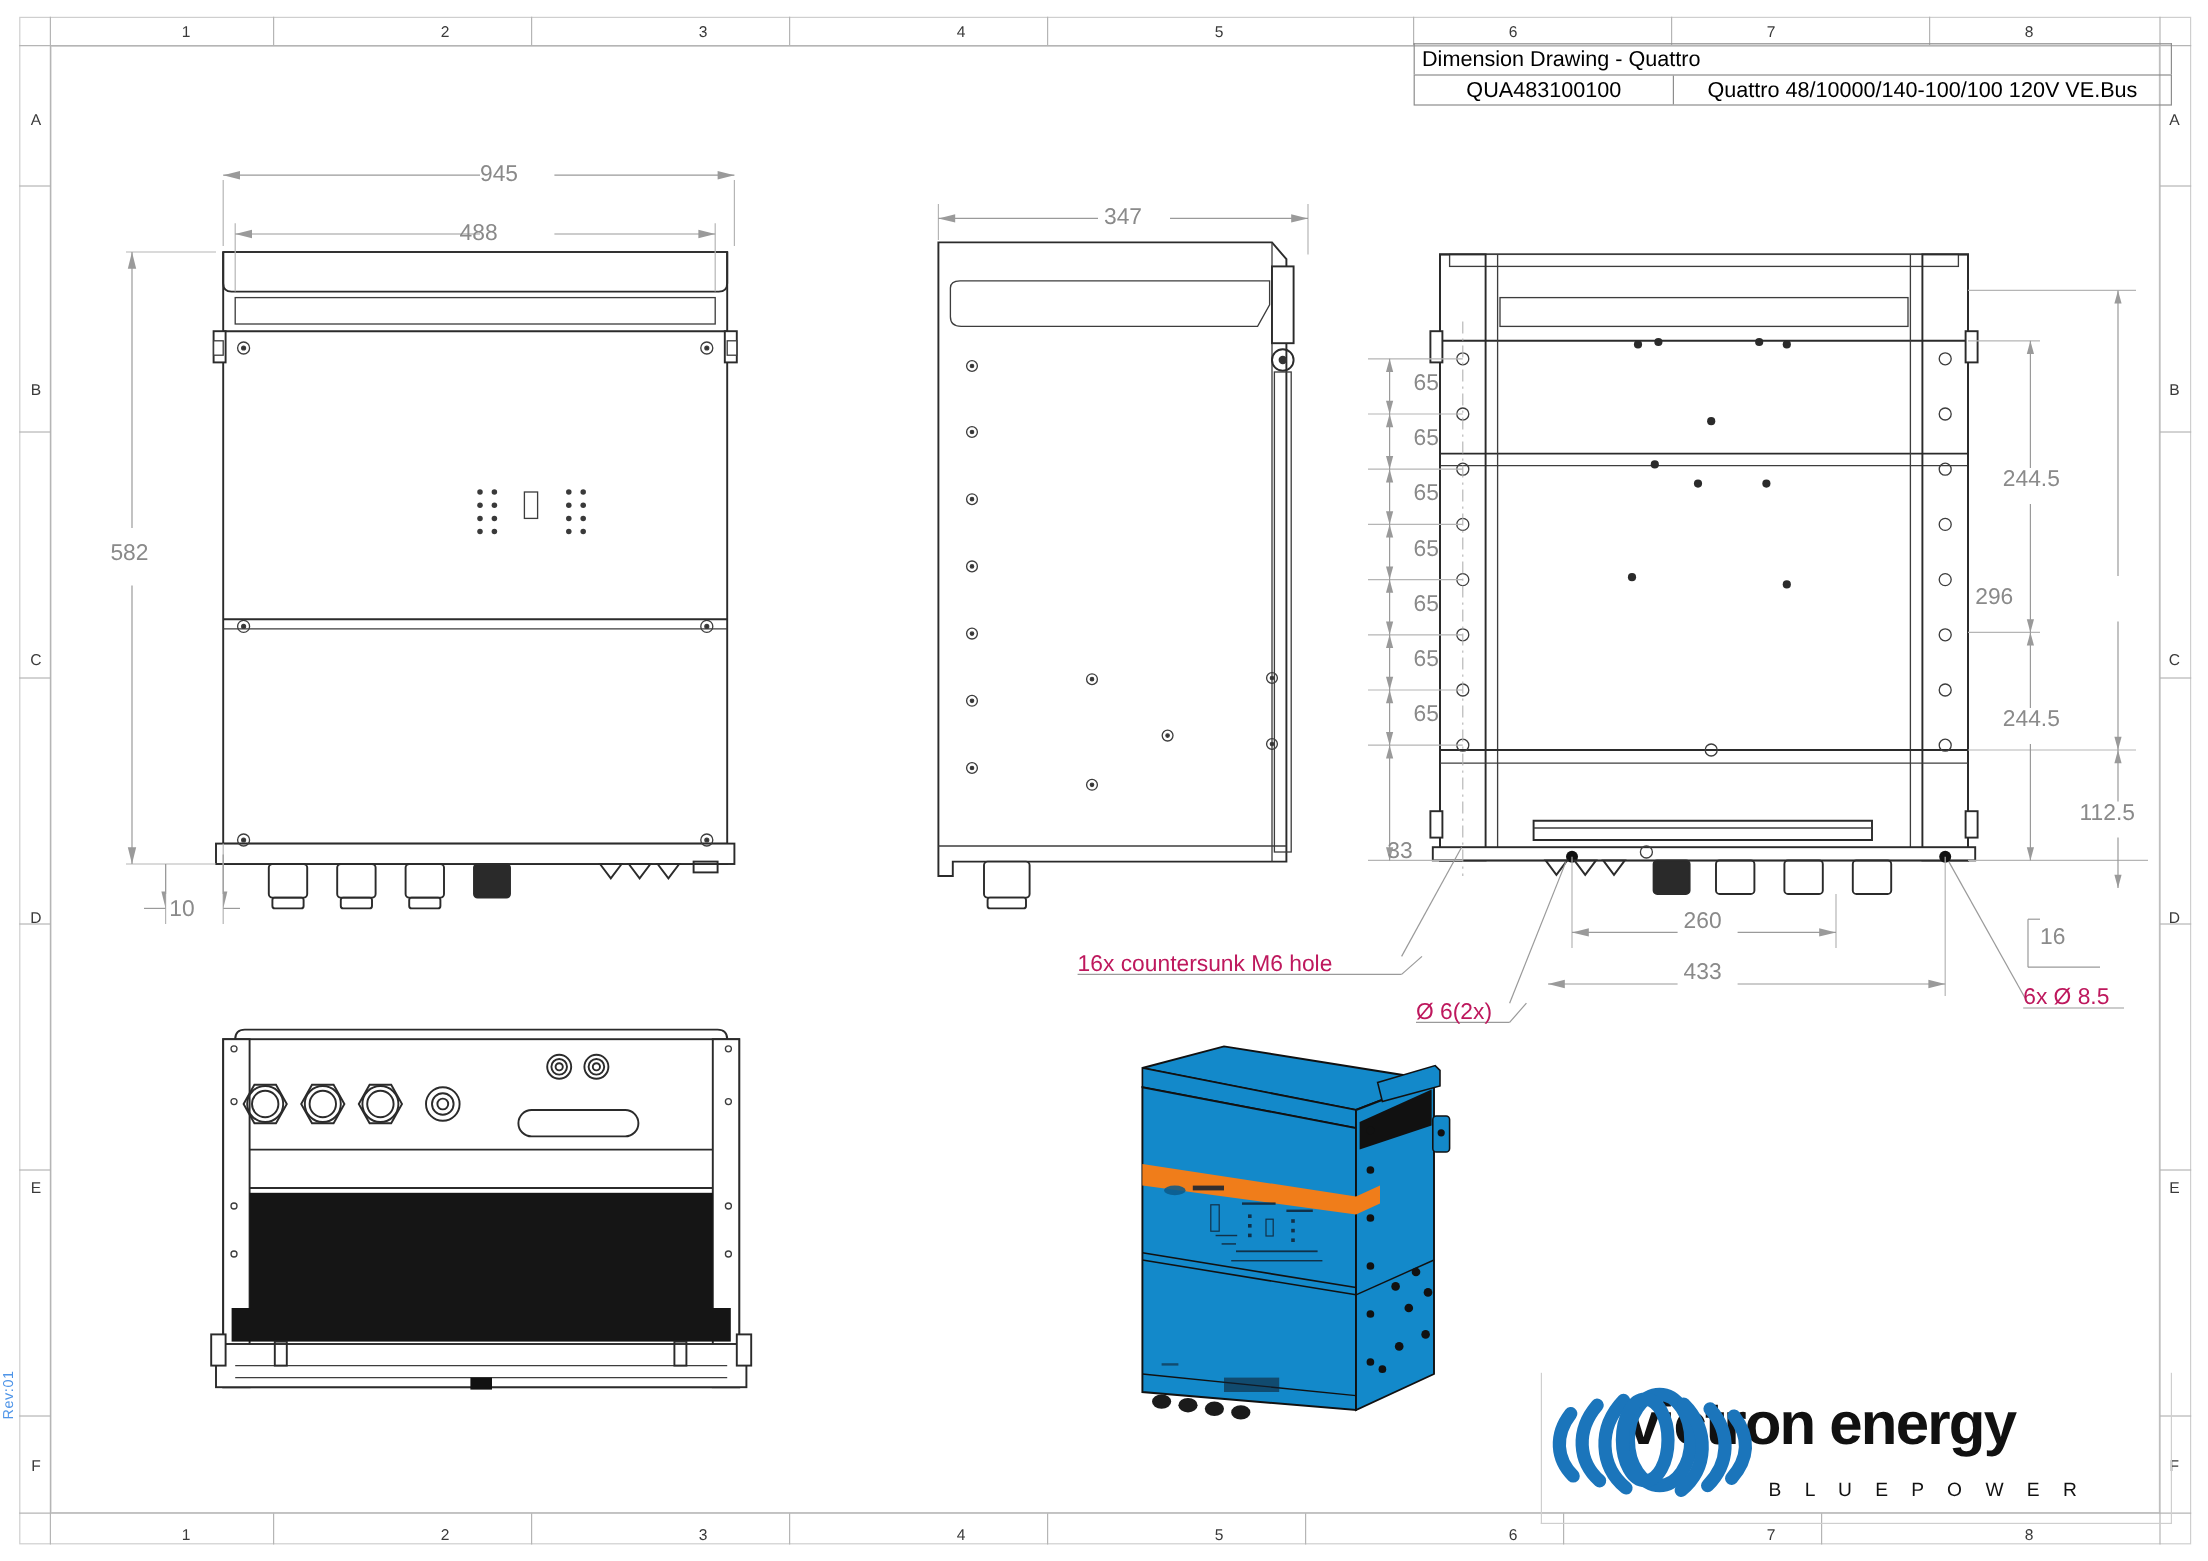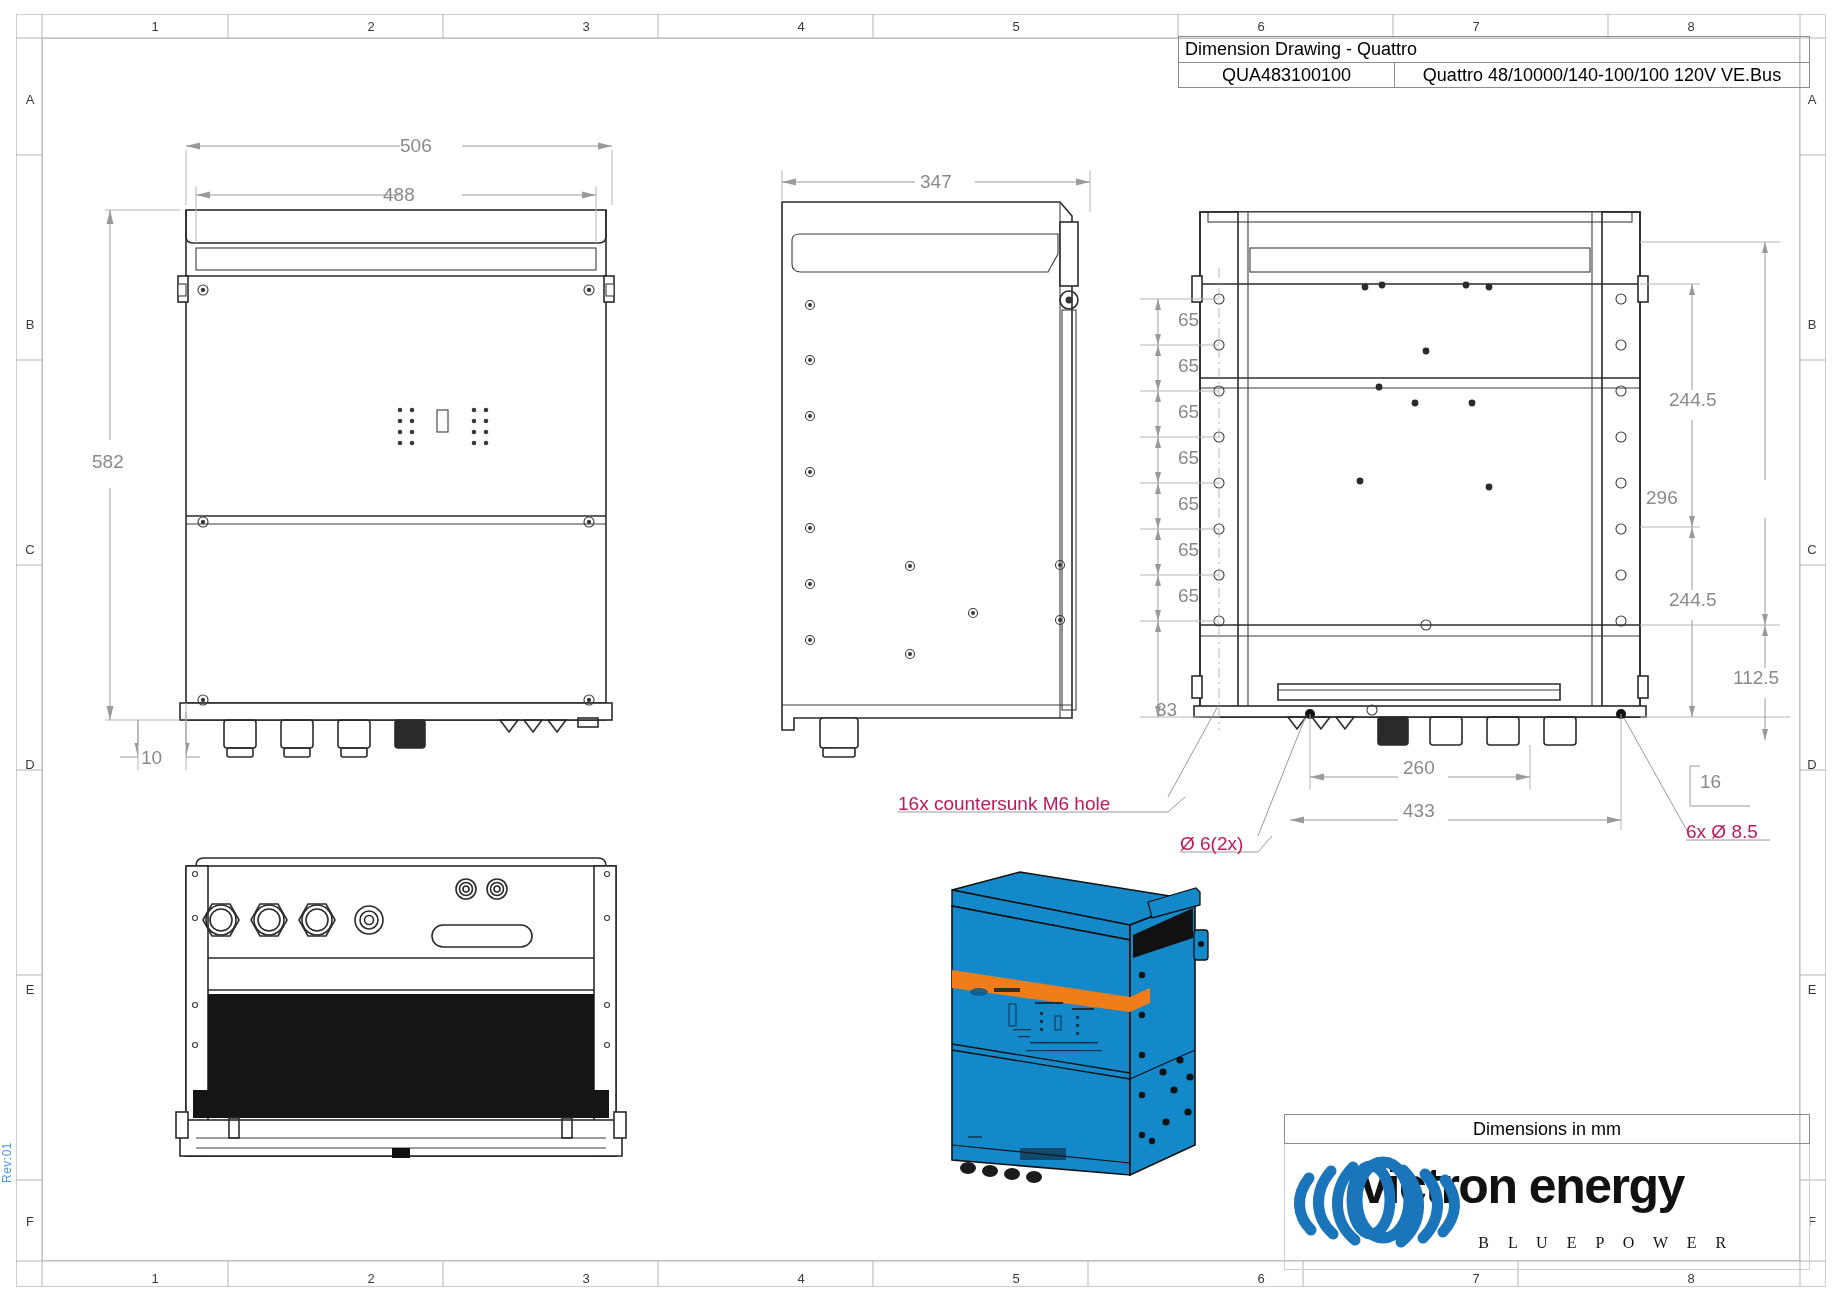--- a/index.html
+++ b/index.html
@@ -37,21 +37,21 @@
            box-sizing:border-box;border:1px solid #8d8d8d;
            display:flex;align-items:center;justify-content:center;
            font-size:18px;color:#000;}
   #logobox{position:absolute;left:1284px;top:1144px;width:526px;height:126px;
            box-sizing:border-box;border:1px solid #cfcfcf;border-top:none;
            display:flex;align-items:center;justify-content:center;gap:10px;}
   .logo-text{display:flex;flex-direction:column;justify-content:center;}
   .logo-main{font-size:50px;font-weight:bold;letter-spacing:-1.5px;color:#111;
              line-height:1;}
   .logo-sub{font-size:16px;letter-spacing:7.5px;color:#111;
-            margin-top:23px;margin-left:118px;font-family:Liberation Serif, serif;}
+            margin-top:23px;margin-left:118px;}
 
   
   #rev{position:absolute;left:14px;bottom:118px;
        transform:rotate(-90deg);transform-origin:left bottom;
        font-size:12px;color:#4f95e8;letter-spacing:0.5px;}
 
   
   .dim{position:absolute;font-size:19px;color:#8a8a8a;white-space:nowrap;
        line-height:1;}
   .note{position:absolute;font-size:19px;color:#be185d;white-space:nowrap;}
@@ -255,21 +255,21 @@
       <line x1="186" y1="703" x2="186" y2="770" class="ln-lt"></line>
       <line x1="120" y1="757" x2="138" y2="757" class="ln"></line>
       <line x1="186" y1="757" x2="200" y2="757" class="ln"></line>
       <polygon points="138,757 138,743 134.5,743" class="arrow"></polygon>
       <polygon points="186,757 186,743 189.5,743" class="arrow"></polygon>
       <line x1="138" y1="720" x2="138" y2="745" class="ln"></line>
       <line x1="186" y1="712" x2="186" y2="745" class="ln"></line>
     </g>
   </svg>
 
-  <div class="dim" style="left:400px;top:136px">506</div>
+  <div class="dim" style="left:400px;top:136px">945</div>
   <div class="dim" style="left:383px;top:185px">488</div>
   <div class="dim" style="left:92px;top:452px">582</div>
   <div class="dim" style="left:141px;top:748px">10</div>
 
   <svg width="1840" height="1301">
     <g>
       <path d="M782 218 L782 202 L1060 202 L1072 216 L1072 718 L794 718 L794 730 L782 730 Z" class="fill-w ln-dk"></path>
       <path d="M792 240 L792 264 Q792 272 801 272 L1048 272 L1058 254 L1058 234 L800 234 Q792 234 792 240 Z" class="ln-md" fill="#fff"></path>
       <line x1="1060" y1="202" x2="1060" y2="718" class="ln-md"></line>
       <rect x="1060" y="222" width="18" height="64" class="fill-w ln-dk"></rect>
@@ -645,21 +645,20 @@
     </g>
 
     <g fill="#1b1b1b">
       <ellipse cx="968" cy="1168" rx="8" ry="6"></ellipse>
       <ellipse cx="990" cy="1171" rx="8" ry="6"></ellipse>
       <ellipse cx="1012" cy="1174" rx="8" ry="6"></ellipse>
       <ellipse cx="1034" cy="1177" rx="8" ry="6"></ellipse>
     </g>
   </svg>
 
-  <div id="dimnote">Dimensions in mm</div>
 
   <div id="logobox">
     <svg width="196" height="112" viewBox="0 0 196 112">
       <g fill="none" stroke="#1b75bb" stroke-width="11" stroke-linecap="round">
         <path d="M24 34 C10 52 12 72 26 86"></path>
         <path d="M46 27 C28 48 30 74 48 90"></path>
         <path d="M68 23 C46 46 48 78 70 96"></path>
       </g>
       <g fill="none" stroke="#1b75bb" stroke-width="11" stroke-linecap="round">
         <ellipse cx="98" cy="56" rx="26" ry="38"></ellipse>

